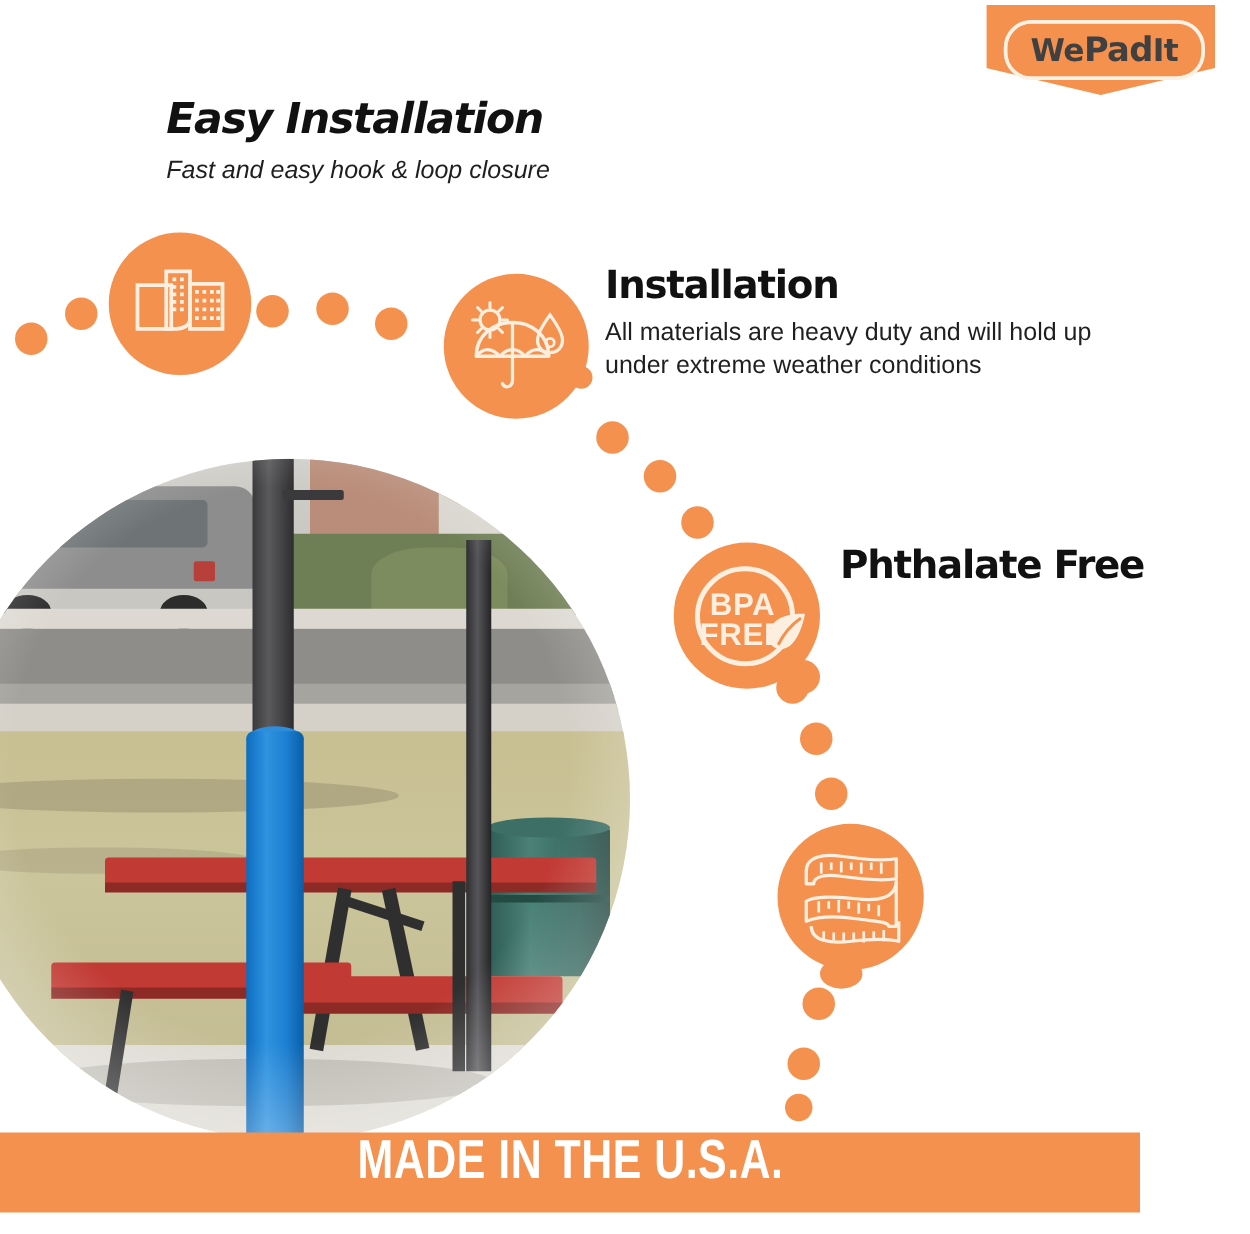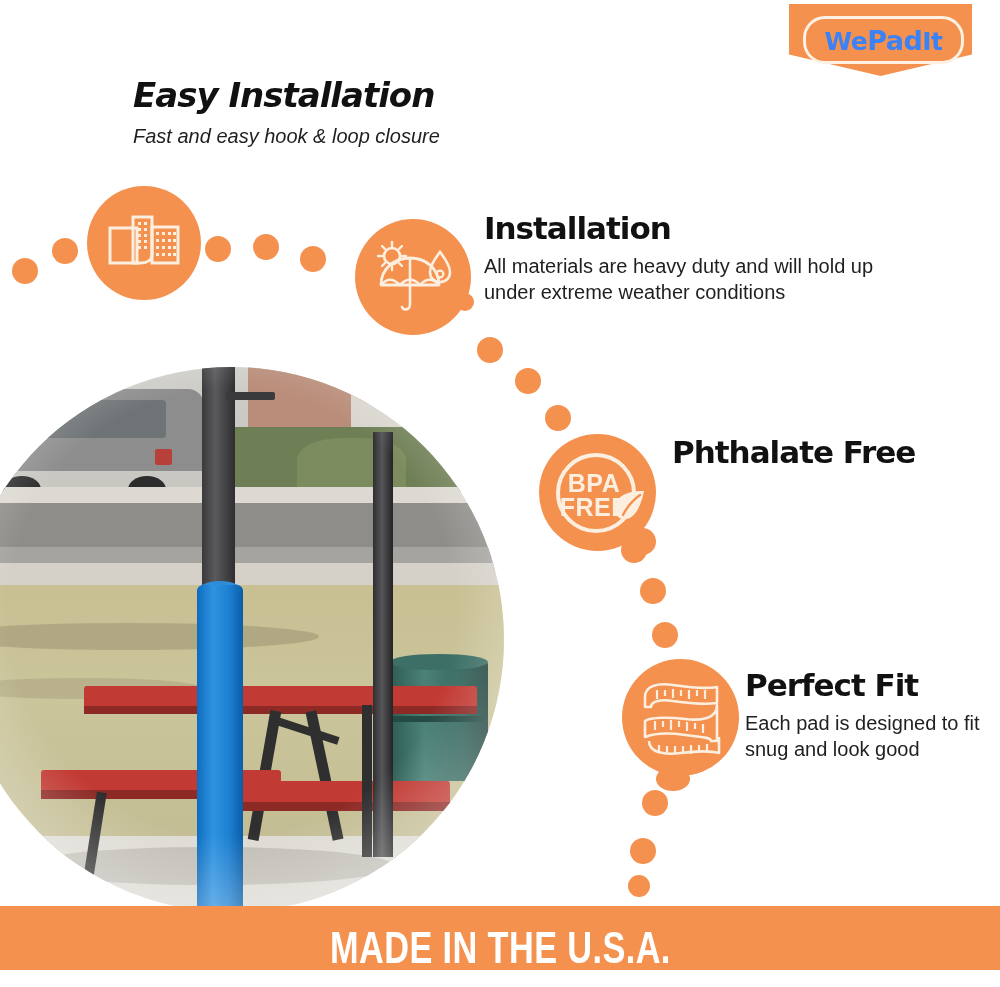--- a/index.html
+++ b/index.html
@@ -18,21 +18,21 @@
     position:absolute;inset:0;
     background:var(--orange);
     clip-path:polygon(0% 0%,100% 0%,100% 70%,50% 100%,0% 70%);
   }
   .logo-inner{
     position:absolute;left:14px;top:12px;width:155px;height:42px;
     border:3px solid #fdf1e3;border-radius:22px;
     display:flex;align-items:center;justify-content:center;
   }
   .logo-text{
-    font-size:25px;letter-spacing:-0.5px;line-height:1;color:#3b82f6;
+    font-size:25px;letter-spacing:-0.5px;line-height:1;color:#404040;
     font-weight:700;white-space:nowrap;font-family:"DejaVu Sans",sans-serif;
   }
   .logo-text .lt-we{font-weight:700;}
   .logo-text .lt-pad{font-weight:800;font-size:27px;}
   .logo-text .lt-it{font-weight:700;}
 
   
   :root{
     --orange:#F5914F;
     --orange-deep:#F07E33;
@@ -143,23 +143,23 @@
   .ph-brace{left:58%;top:66%;width:12%;height:1.4%;background:#2f2f30;transform:rotate(18deg);}
   
   .ph-barrel{left:79%;top:54%;width:18%;height:22%;background:linear-gradient(90deg,#2e5c54 0%,#4b8278 35%,#35665d 75%,#23453f 100%);border-radius:4px;}
   .ph-barrel-top{left:79%;top:52.6%;width:18%;height:3%;background:#3d6f66;border-radius:50%;}
   .ph-barrel-rim{left:79%;top:64%;width:18%;height:1.2%;background:#234a43;}
   
   .ph-haze{left:0;top:0;width:100%;height:100%;background:radial-gradient(circle at 50% 45%,rgba(255,255,255,0) 55%,rgba(255,255,255,.45) 86%,rgba(255,255,255,.75) 100%);}
 
   
   #usa-banner{
-    position:absolute;left:0;top:906px;width:1000px;height:64px;
+    position:absolute;left:0;top:906px;width:912px;height:64px;
     background:var(--orange);
-    display:flex;align-items:flex-end;justify-content:center;
+    display:flex;align-items:flex-start;justify-content:center;
   }
   #usa-text{
     color:#ffffff;
     font-family:"Liberation Sans",sans-serif;
     font-weight:700;font-size:44px;letter-spacing:0.5px;
     transform:scaleX(0.78);transform-origin:center;
     white-space:nowrap;line-height:1;
   }
 </style>
 </head>
@@ -320,24 +320,20 @@
 
   <div id="blk-weather">
     <h2 class="feature-title">Installation</h2>
     <p class="feature-desc">All materials are heavy duty and will hold up under extreme weather conditions</p>
   </div>
 
   <div id="blk-phth">
     <h2 class="feature-title">Phthalate Free</h2>
   </div>
 
-  <div id="blk-fit">
-    <h2 class="feature-title">Perfect Fit</h2>
-    <p class="feature-desc">Each pad is designed to fit snug and look good</p>
-  </div>
 
   <div id="photo">
     <div class="ph-layer ph-sky"></div>
     <div class="ph-layer ph-bldg"></div>
     <div class="ph-layer ph-bldg2"></div>
     <div class="ph-layer ph-hedge"></div>
     <div class="ph-layer ph-hedge2"></div>
     <div class="ph-layer ph-suv"></div>
     <div class="ph-layer ph-suv-win"></div>
     <div class="ph-layer ph-suv-low"></div>

